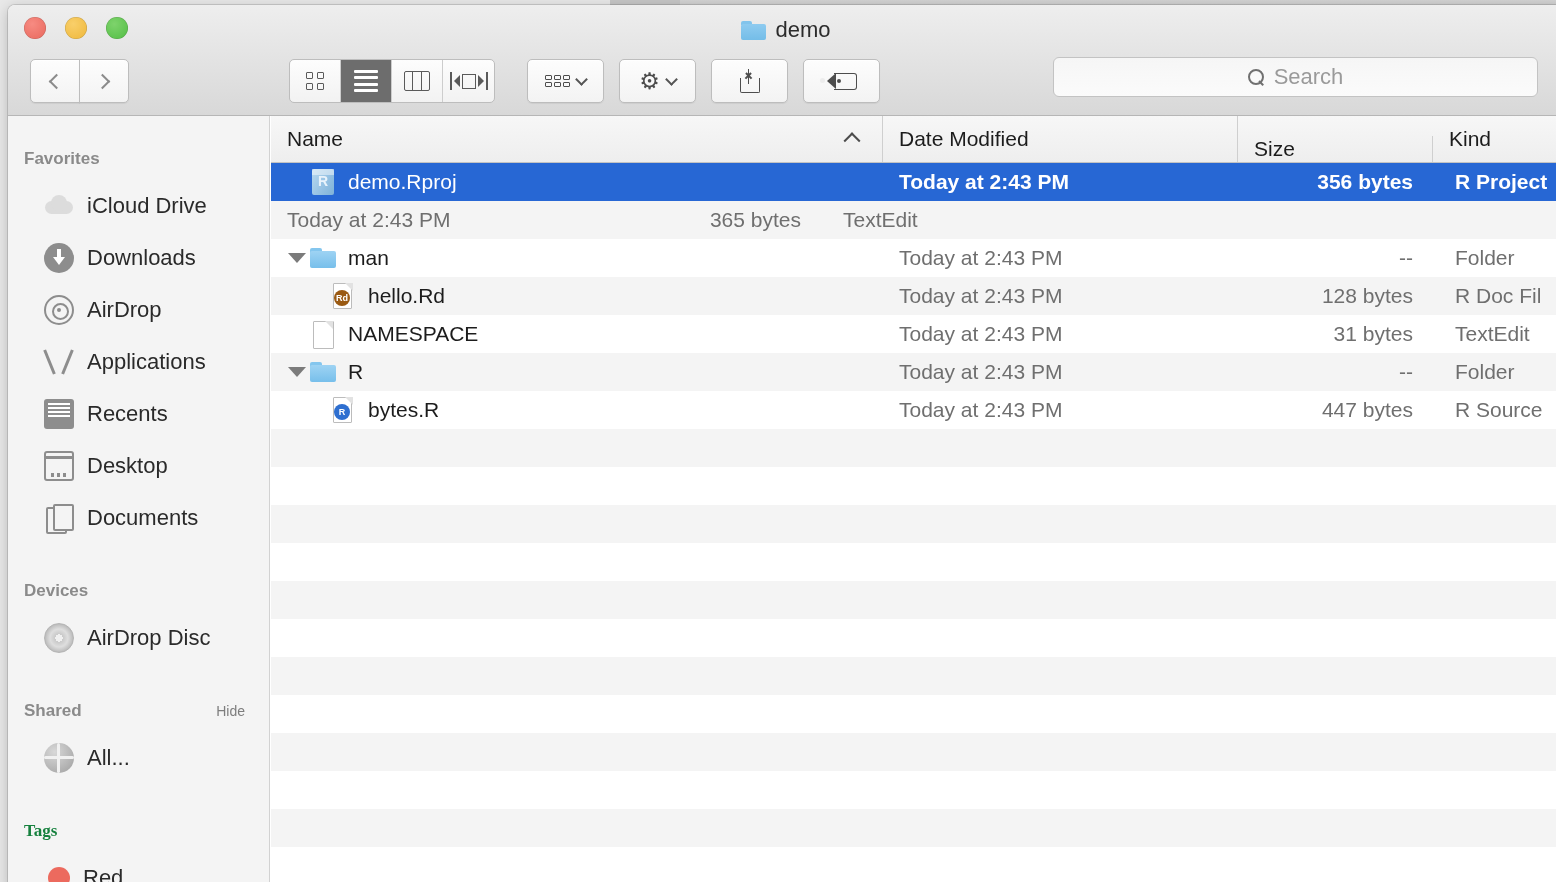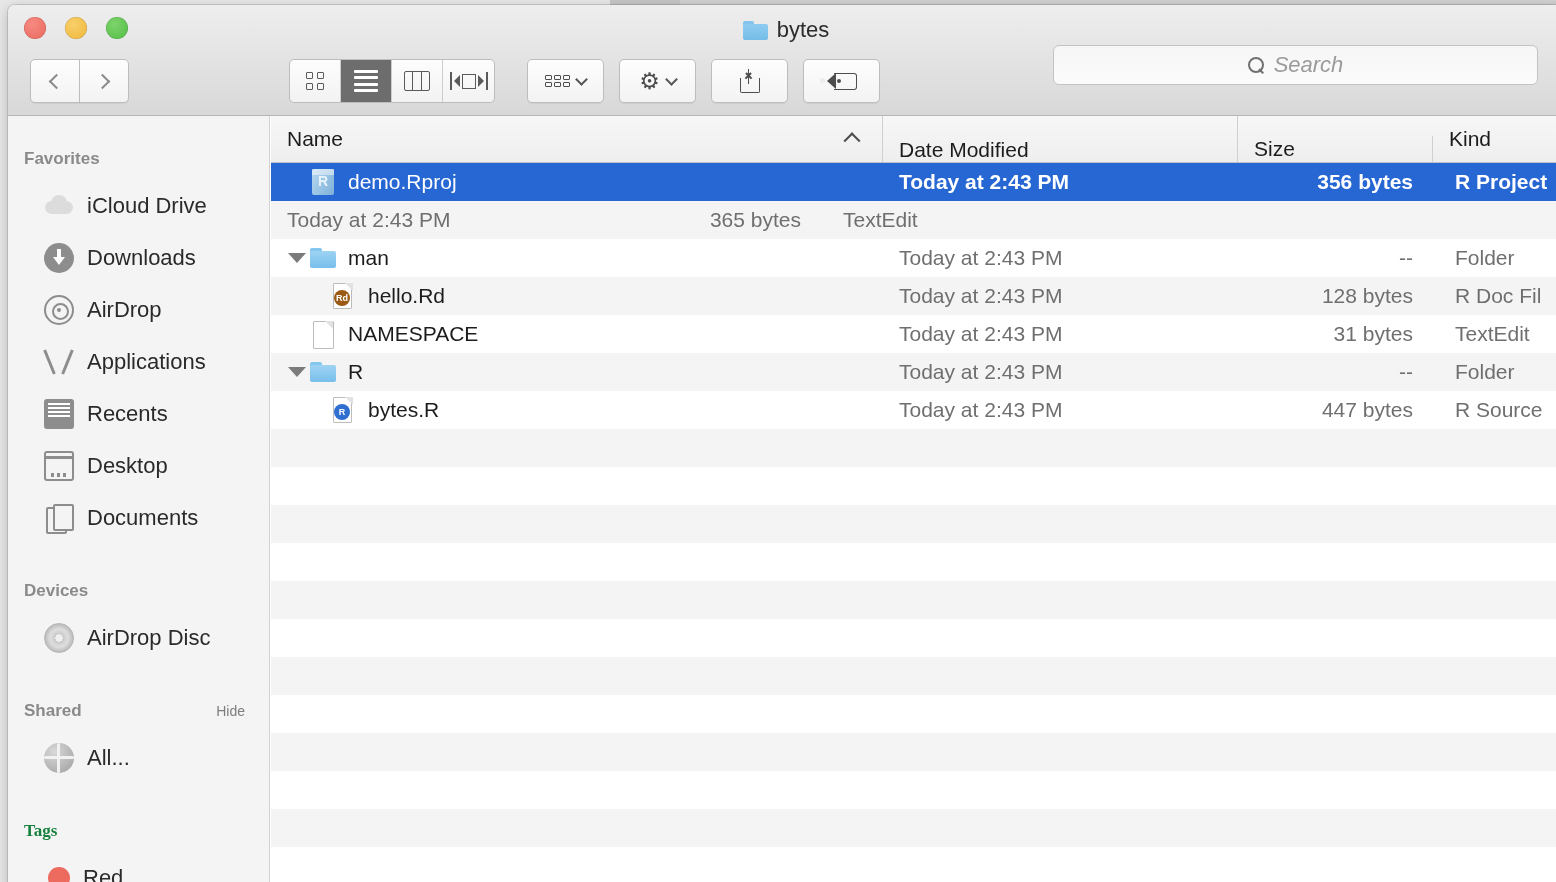--- a/index.html
+++ b/index.html
@@ -189,25 +189,25 @@
     content: ""; position: absolute; left: -7px; top: -2.5px;
     width: 5px; height: 5px; border-radius: 50%; background: #ececec;
   }
   .ico-tag .dot {
     position: absolute; left: 10px; top: 6px; width: 4px; height: 4px;
     border-radius: 50%; background: #4d4d4d;
   }
 
   
   .search {
-    position: absolute; left: 1045px; top: 40px;
+    position: absolute; left: 1045px; top: 52px;
     width: 485px; height: 40px;
     background: linear-gradient(#f6f6f6, #fbfbfb);
     border: 1px solid #c3c3c3; border-radius: 6px;
-    display: flex; align-items: center; justify-content: center; gap: 9px; font-style: italic;
+    display: flex; align-items: center; justify-content: center; gap: 9px;
   }
   .search-icon { position: relative; width: 17px; height: 17px; }
   .search-icon::before {
     content:""; position:absolute; left:0; top:0;
     width:12px; height:12px; border:2px solid #707070; border-radius:50%;
   }
   .search-icon::after {
     content:""; position:absolute; left:11px; top:11px;
     width:6px; height:2px; background:#707070; transform: rotate(45deg); transform-origin: left center;
   }
@@ -329,21 +329,21 @@
     font-size: 21px; color: #1c1c1c;
   }
   .ch {
     position: relative;
     display: flex; align-items: center;
     border-right: 1px solid #cfcfcf;
     padding-left: 16px;
   }
   .ch:last-child { border-right: none; }
   .ch-name { width: 612px; }
-  .ch-date { width: 355px; align-items: flex-end; }
+  .ch-date { width: 355px; }
   .ch-size { width: 195px; margin-top: 20px; }
   .ch-kind { flex: 1; }
   .sort-arrow {
     position: absolute; right: 24px; top: 50%;
     width: 12px; height: 12px;
     border-top: 2.4px solid #4c4c4c; border-left: 2.4px solid #4c4c4c;
     transform: translateY(-35%) rotate(45deg);
   }
 
   .rows { position: relative; }
@@ -443,21 +443,21 @@
   <div class="titlebar">
 
     <div class="traffic">
       <div class="light red"></div>
       <div class="light yellow"></div>
       <div class="light green"></div>
     </div>
 
     <div class="win-title">
       <span class="title-folder"></span>
-      <span>bytes</span>
+      <span>demo</span>
     </div>
 
     <div class="nav-group">
       <div class="tb-btn nav-back">
         <span class="chev left"></span>
       </div>
       <div class="tb-btn nav-fwd">
         <span class="chev right"></span>
       </div>
     </div>

